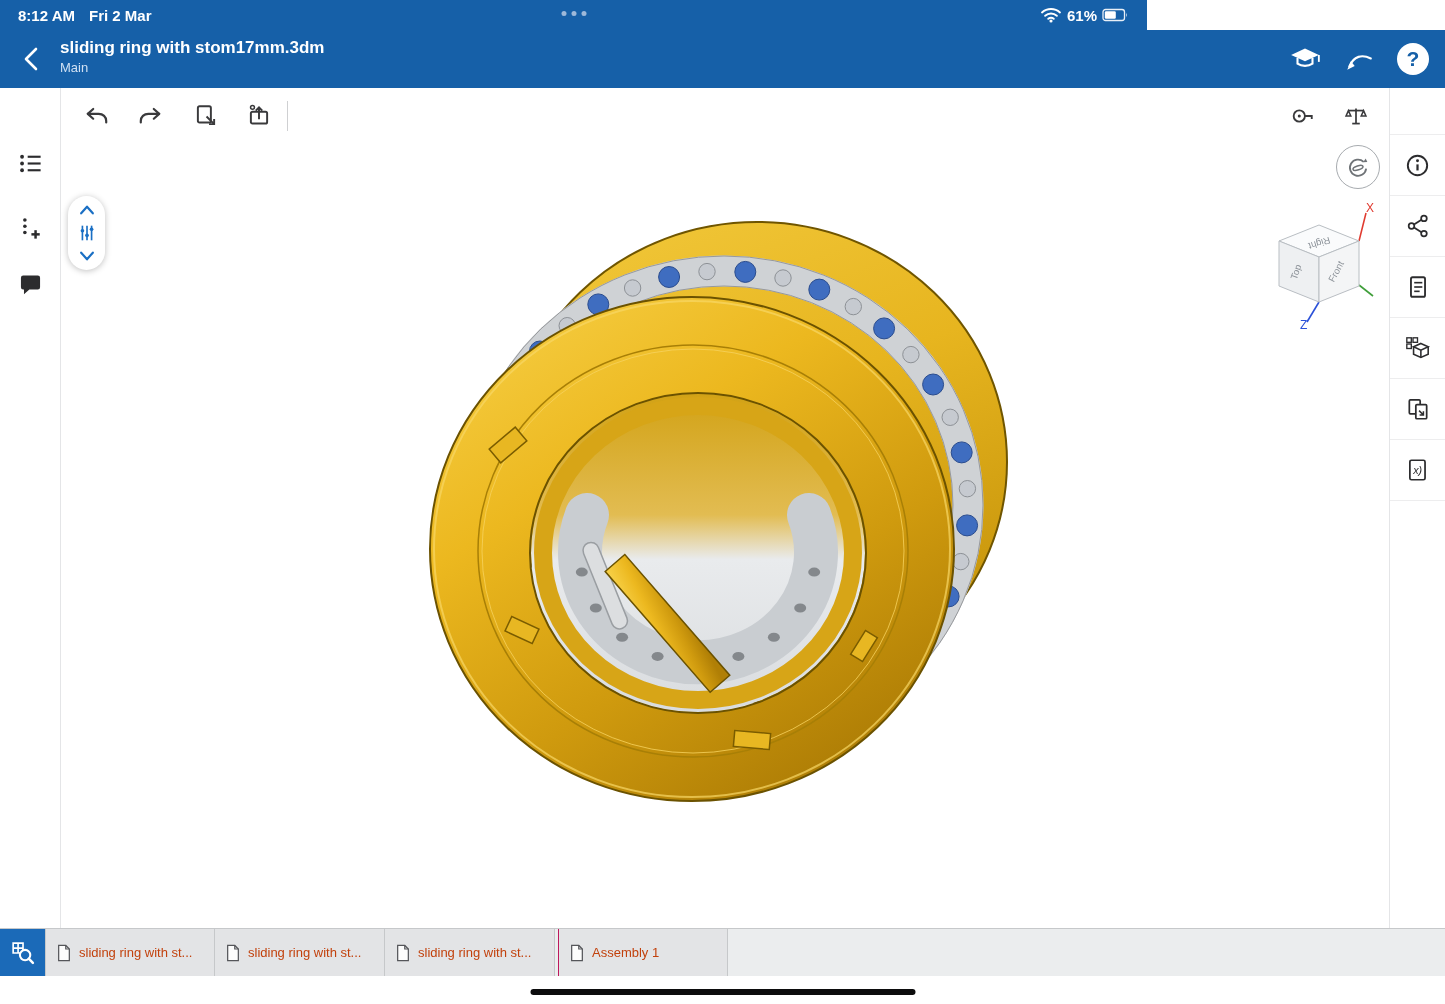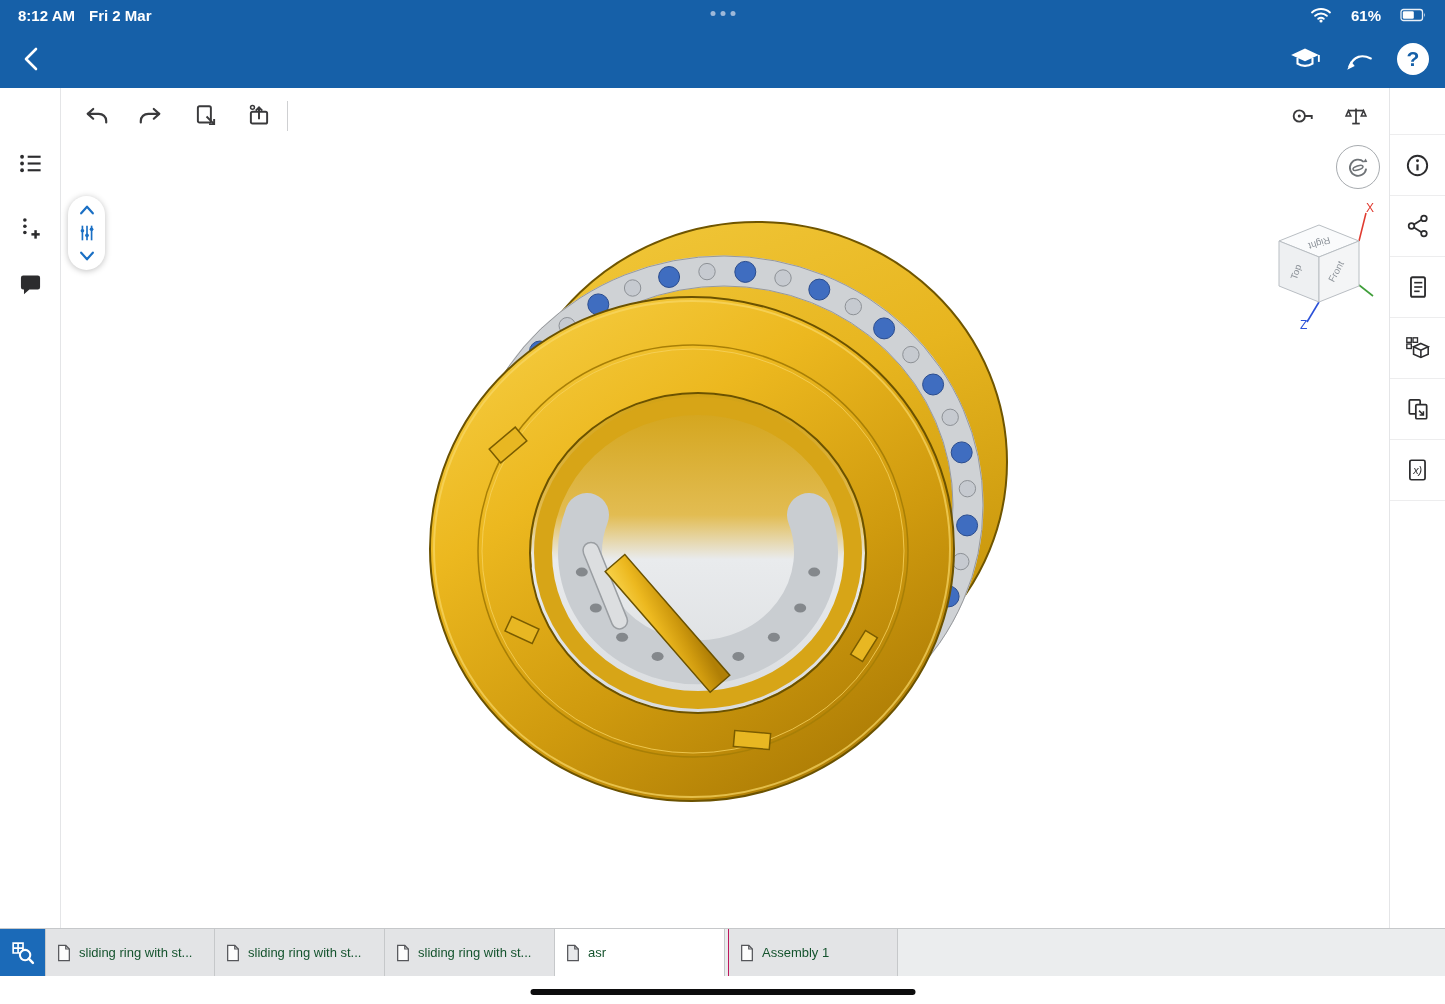--- a/index.html
+++ b/index.html
@@ -3,27 +3,27 @@
 <meta charset="utf-8">
 <style>
   html,body{margin:0;padding:0;}
   body{
     width:1445px;height:1004px;position:relative;overflow:hidden;
     background:#ffffff;font-family:"Liberation Sans",sans-serif;
     -webkit-font-smoothing:antialiased;
   }
   
   .status-bar{
-    position:absolute;top:0;left:0;width:1445px;height:30px;
+    position:absolute;top:0;left:0;width:1147px;height:30px;
     background:#1660a8;color:#fff;z-index:6;
     display:flex;align-items:center;justify-content:space-between;
     padding:0 18px;box-sizing:border-box;font-size:15px;font-weight:bold;
   }
   .status-left{display:flex;gap:14px;align-items:center;}
-  .status-right{display:flex;gap:19px;align-items:center;}
+  .status-right{display:flex;gap:5px;align-items:center;}
   .multitask-dots{position:absolute;left:50%;top:11px;transform:translateX(-50%);display:flex;gap:5px;}
   .multitask-dots i{width:5px;height:5px;border-radius:50%;background:#9db8d9;display:block;}
   
   .nav-bar{position:absolute;top:30px;left:0;width:1445px;height:58px;background:#1660a8;z-index:6;}
   .back-btn{position:absolute;left:12px;top:9px;width:40px;height:40px;border:none;background:none;display:flex;align-items:center;justify-content:center;}
   .doc-title-wrap{position:absolute;left:60px;top:7px;color:#fff;}
   .doc-title{font-size:17px;font-weight:bold;line-height:22px;}
   .doc-subtitle{font-size:13px;color:#cfe0f3;line-height:18px;}
   .nav-actions{position:absolute;right:10px;top:7px;display:flex;gap:10px;align-items:center;}
   .nav-icon-btn{width:44px;height:44px;border:none;background:none;display:flex;align-items:center;justify-content:center;}
@@ -46,21 +46,21 @@
   .orbit-btn{position:absolute;left:1336px;top:145px;width:44px;height:44px;border-radius:50%;
     border:1.5px solid #a7abaf;background:#fff;z-index:5;display:flex;align-items:center;justify-content:center;}
   .view-cube{position:absolute;left:1258px;top:203px;width:136px;height:130px;z-index:5;}
   
   .model-svg{position:absolute;left:0;top:0;z-index:1;}
   
   .tab-bar{position:absolute;left:0;bottom:28px;width:1445px;height:48px;background:#ebedee;border-top:1px solid #c6c8ca;z-index:6;
     display:flex;align-items:stretch;box-sizing:border-box;}
   .search-tab{width:45px;min-width:45px;background:#1b6ab8;border:none;display:flex;align-items:center;justify-content:center;}
   .tab{width:170px;min-width:170px;background:#e3e4e6;border:none;border-right:1px solid #c6c8ca;
-    display:flex;align-items:center;gap:7px;padding:0 10px;box-sizing:border-box;font-size:13px;color:#14532d;text-align:left;}
+    display:flex;align-items:center;gap:7px;padding:0 10px;box-sizing:border-box;font-size:13px;color:#c2410c;text-align:left;}
   .tab.first{border-left:1px solid #c6c8ca;}
   .tab.active{background:#ffffff;}
   .tab.gap{margin-left:3px;border-left:1px solid #be185d;}
   .tab .lbl{white-space:nowrap;overflow:hidden;flex:1;}
   
   .home-area{position:absolute;left:0;bottom:0;width:1445px;height:28px;background:#fff;z-index:6;}
   .home-indicator{position:absolute;left:50%;bottom:9px;transform:translateX(-50%);width:385px;height:6px;border-radius:3px;background:#0c0c0d;}
 </style>
 </head>
 <body>
@@ -188,20 +188,24 @@
     </svg>
   </div>
 </div>
 
 <div class="nav-bar">
   <button class="back-btn">
     <svg width="24" height="28" viewBox="0 0 24 28">
       <path d="M16 4 L6 14 L16 24" fill="none" stroke="#fff" stroke-width="2.6" stroke-linecap="round" stroke-linejoin="round"></path>
     </svg>
   </button>
+  <div class="doc-title-wrap">
+    <div class="doc-title">sliding ring with stom17mm.3dm</div>
+    <div class="doc-subtitle">Main</div>
+  </div>
   <div class="nav-actions">
     <button class="nav-icon-btn">
       <svg width="30" height="26" viewBox="0 0 26 22">
         <polygon points="13,2 25,7.5 13,13 1,7.5" fill="#fff"></polygon>
         <path d="M6.5,10.2 V15 c3.6,2.6 9.4,2.6 13,0 V10.2" fill="none" stroke="#fff" stroke-width="1.8"></path>
         <line x1="25" y1="7.5" x2="25" y2="13.5" stroke="#fff" stroke-width="1.6"></line>
       </svg>
     </button>
     <button class="nav-icon-btn">
       <svg width="30" height="26" viewBox="0 0 28 24">
@@ -410,27 +414,20 @@
       </svg>
     <span class="lbl">sliding ring with st...</span>
   </button>
   <button class="tab">
     <svg width="16" height="18" viewBox="0 0 18 20">
         <path d="M3 1.5 H11 L15 5.5 V18.5 H3 Z" fill="#fdfdfd" stroke="#55565a" stroke-width="1.4"></path>
         <path d="M11 1.5 V5.5 H15" fill="none" stroke="#55565a" stroke-width="1.4"></path>
       </svg>
     <span class="lbl">sliding ring with st...</span>
   </button>
-  <button class="tab active">
-    <svg width="16" height="18" viewBox="0 0 18 20">
-        <path d="M3 1.5 H11 L15 5.5 V18.5 H3 Z" fill="#e8e9eb" stroke="#55565a" stroke-width="1.4"></path>
-        <path d="M11 1.5 V5.5 H15" fill="none" stroke="#55565a" stroke-width="1.4"></path>
-      </svg>
-    <span class="lbl">asr</span>
-  </button>
   <button class="tab gap">
     <svg width="16" height="18" viewBox="0 0 18 20">
         <path d="M3 1.5 H11 L15 5.5 V18.5 H3 Z" fill="#fdfdfd" stroke="#55565a" stroke-width="1.4"></path>
         <path d="M11 1.5 V5.5 H15" fill="none" stroke="#55565a" stroke-width="1.4"></path>
       </svg>
     <span class="lbl">Assembly 1</span>
   </button>
 </div>
 
 <div class="home-area">

